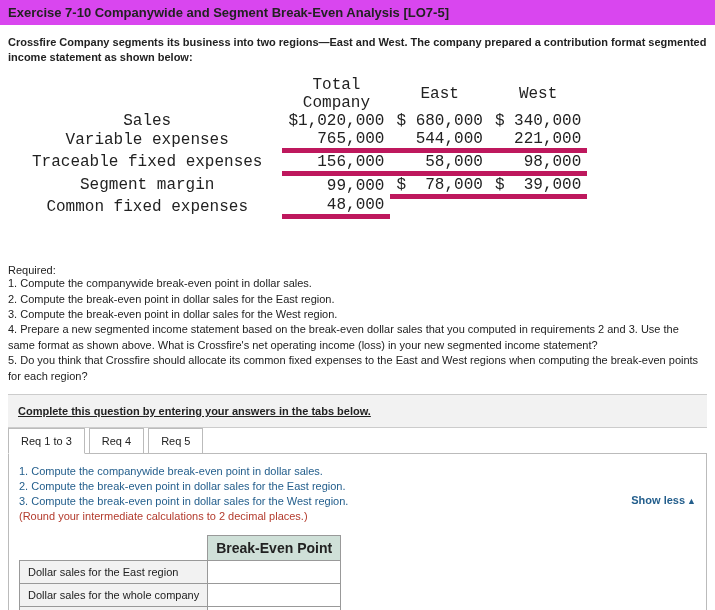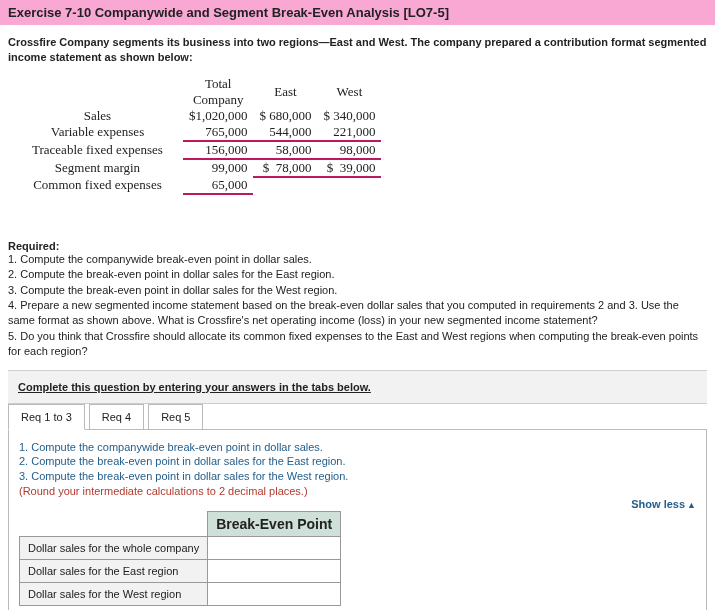--- a/index.html
+++ b/index.html
@@ -5,44 +5,44 @@
   body {
     margin: 0;
     padding: 8px;
     font-family: Arial, Helvetica, sans-serif;
     font-size: 11px;
     color: #222;
     width: 715px;
     box-sizing: border-box;
   }
   .title-bar {
-    background: #f9a8d4;
+    background: #d946ef;
     padding: 5px 8px;
     font-size: 13px;
     font-weight: bold;
     margin: -8px -8px 10px -8px;
   }
   .intro {
     font-size: 11px;
     margin-bottom: 10px;
     line-height: 1.4;
     font-weight: bold;
   }
   .income-table {
-    font-family: Liberation Serif, serif;
-    font-size: 13px;
+    font-family: Liberation Mono, monospace;
+    font-size: 16px;
     border-collapse: collapse;
     margin: 6px 0 14px 18px;
     white-space: pre;
   }
   .income-table td { padding: 0 6px; text-align: right; }
   .income-table td.label { text-align: center; padding-right: 20px; }
   .income-table .hdr td { text-align: center; }
-  .underline { border-bottom: 2px solid #be185d; }
-  .required-h { font-weight: bold; font-size: 11px; margin-top: 45px; }
+  .underline { border-bottom: 5px solid #be185d; }
+  .required-h { font-weight: normal; font-size: 11px; margin-top: 45px; }
   .req-list { font-size: 11px; line-height: 1.4; margin-bottom: 10px; }
   .instr-box {
     background: #f2f2f2;
     border: 1px solid #ccc;
     border-left: none;
     border-right: none;
     padding: 10px;
     font-size: 11px;
     font-weight: bold;
     text-decoration: underline;
@@ -74,21 +74,21 @@
   }
   .tab-instr {
     font-size: 11px;
     color: #235e8c;
     line-height: 1.35;
   }
   .tab-instr .red { color: #b33a2c; }
   .show-less {
     position: absolute;
     right: 10px;
-    top: 68px;
+    top: 40px;
     color: #235e8c;
     font-size: 11px;
     font-weight: bold;
     cursor: pointer;
   }
   .answer-table {
     border-collapse: collapse;
     font-size: 11px;
     margin-top: 12px;
   }
@@ -162,21 +162,21 @@
     <td class="underline">98,000</td>
   </tr>
   <tr>
     <td class="label">Segment margin</td>
     <td>99,000</td>
     <td class="underline">$  78,000</td>
     <td class="underline">$  39,000</td>
   </tr>
   <tr>
     <td class="label">Common fixed expenses</td>
-    <td class="underline">65,000</td>
+    <td class="underline">48,000</td>
     <td></td><td></td>
   </tr>
 </tbody></table>
 
 <div class="required-h">Required:</div>
 <div class="req-list" style="white-space: pre-line;">1. Compute the companywide break-even point in dollar sales.
 2. Compute the break-even point in dollar sales for the East region.
 3. Compute the break-even point in dollar sales for the West region.
 4. Prepare a new segmented income statement based on the break-even dollar sales that you computed in requirements 2 and 3. Use the same format as shown above. What is Crossfire's net operating income (loss) in your new segmented income statement?
 5. Do you think that Crossfire should allocate its common fixed expenses to the East and West regions when computing the break-even points for each region?</div>
@@ -198,25 +198,25 @@
   </div>
   <span class="show-less tri-up">Show less</span>
 
   <table class="answer-table">
     <tbody>
         <tr>
       <td class="row-label" style="border:none;background:none;"></td>
       <th>Break-Even Point</th>
     </tr>
     <tr>
+      <td class="row-label">Dollar sales for the East region</td>
+      <td class="input-cell"></td>
+    </tr>
+    <tr>
       <td class="row-label">Dollar sales for the whole company</td>
-      <td class="input-cell"></td>
-    </tr>
-    <tr>
-      <td class="row-label">Dollar sales for the East region</td>
       <td class="input-cell"></td>
     </tr>
     <tr>
       <td class="row-label">Dollar sales for the West region</td>
       <td class="input-cell"></td>
     </tr>
   </tbody>
     </table>
 
   <div class="nav-buttons">

